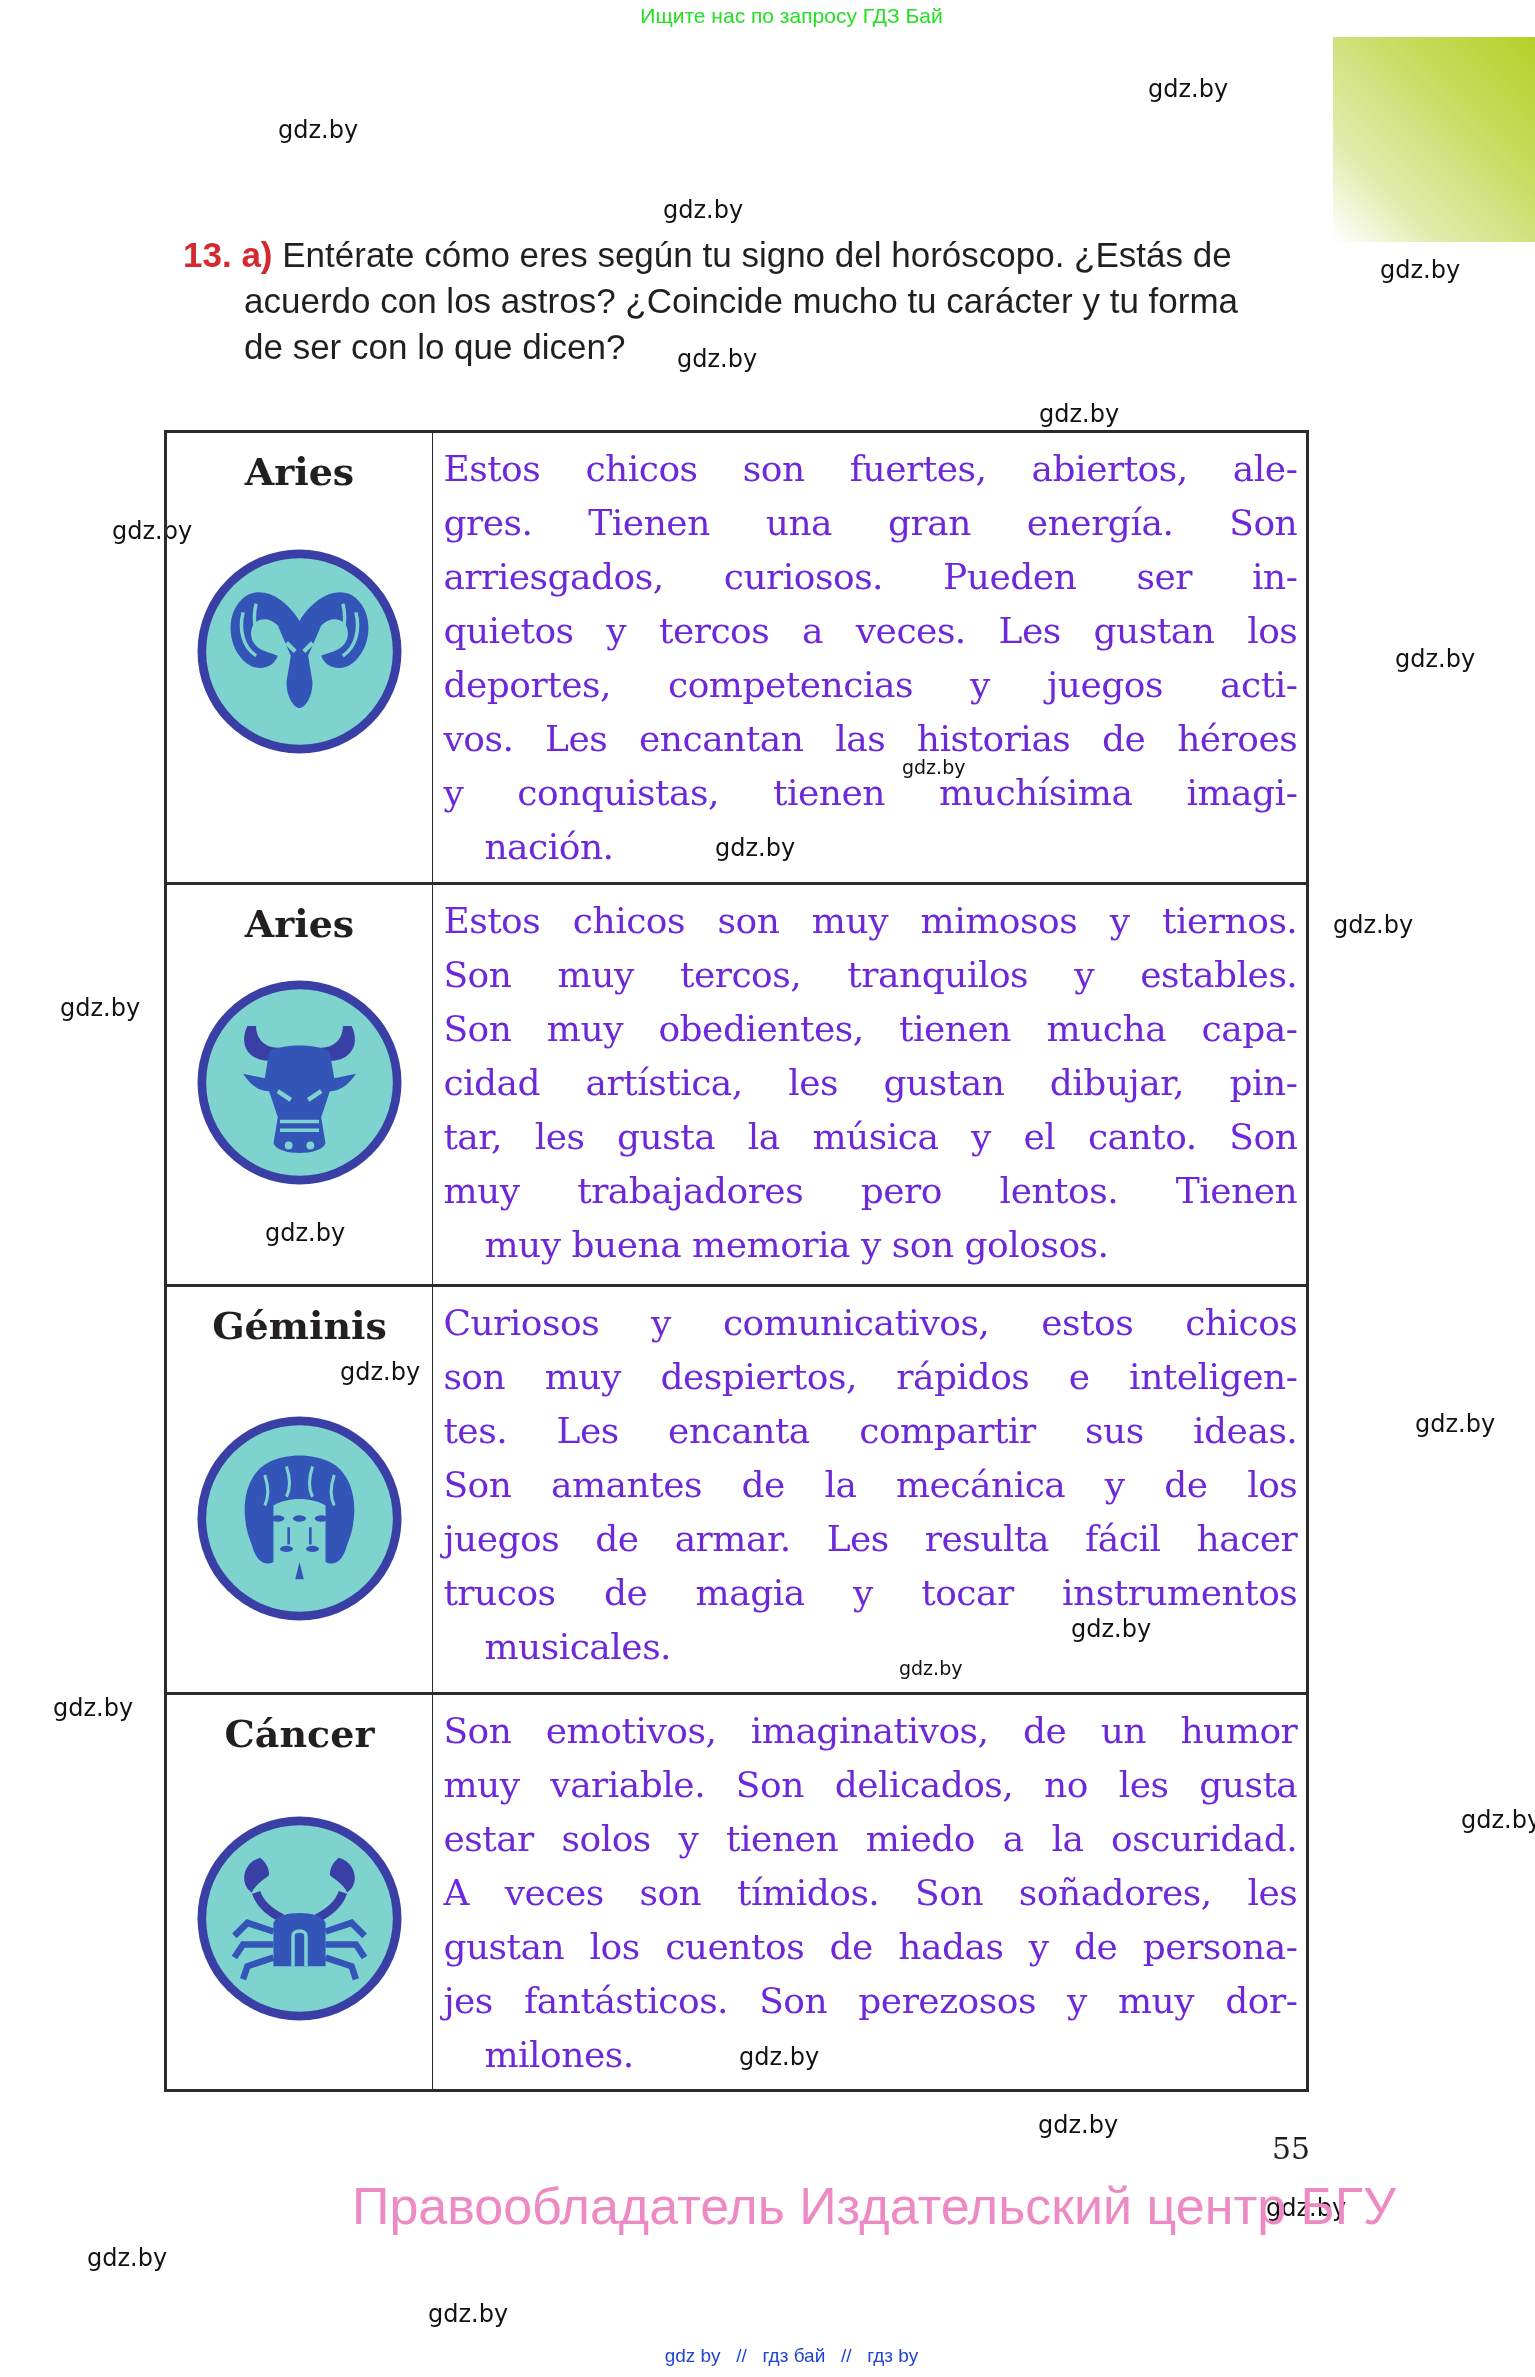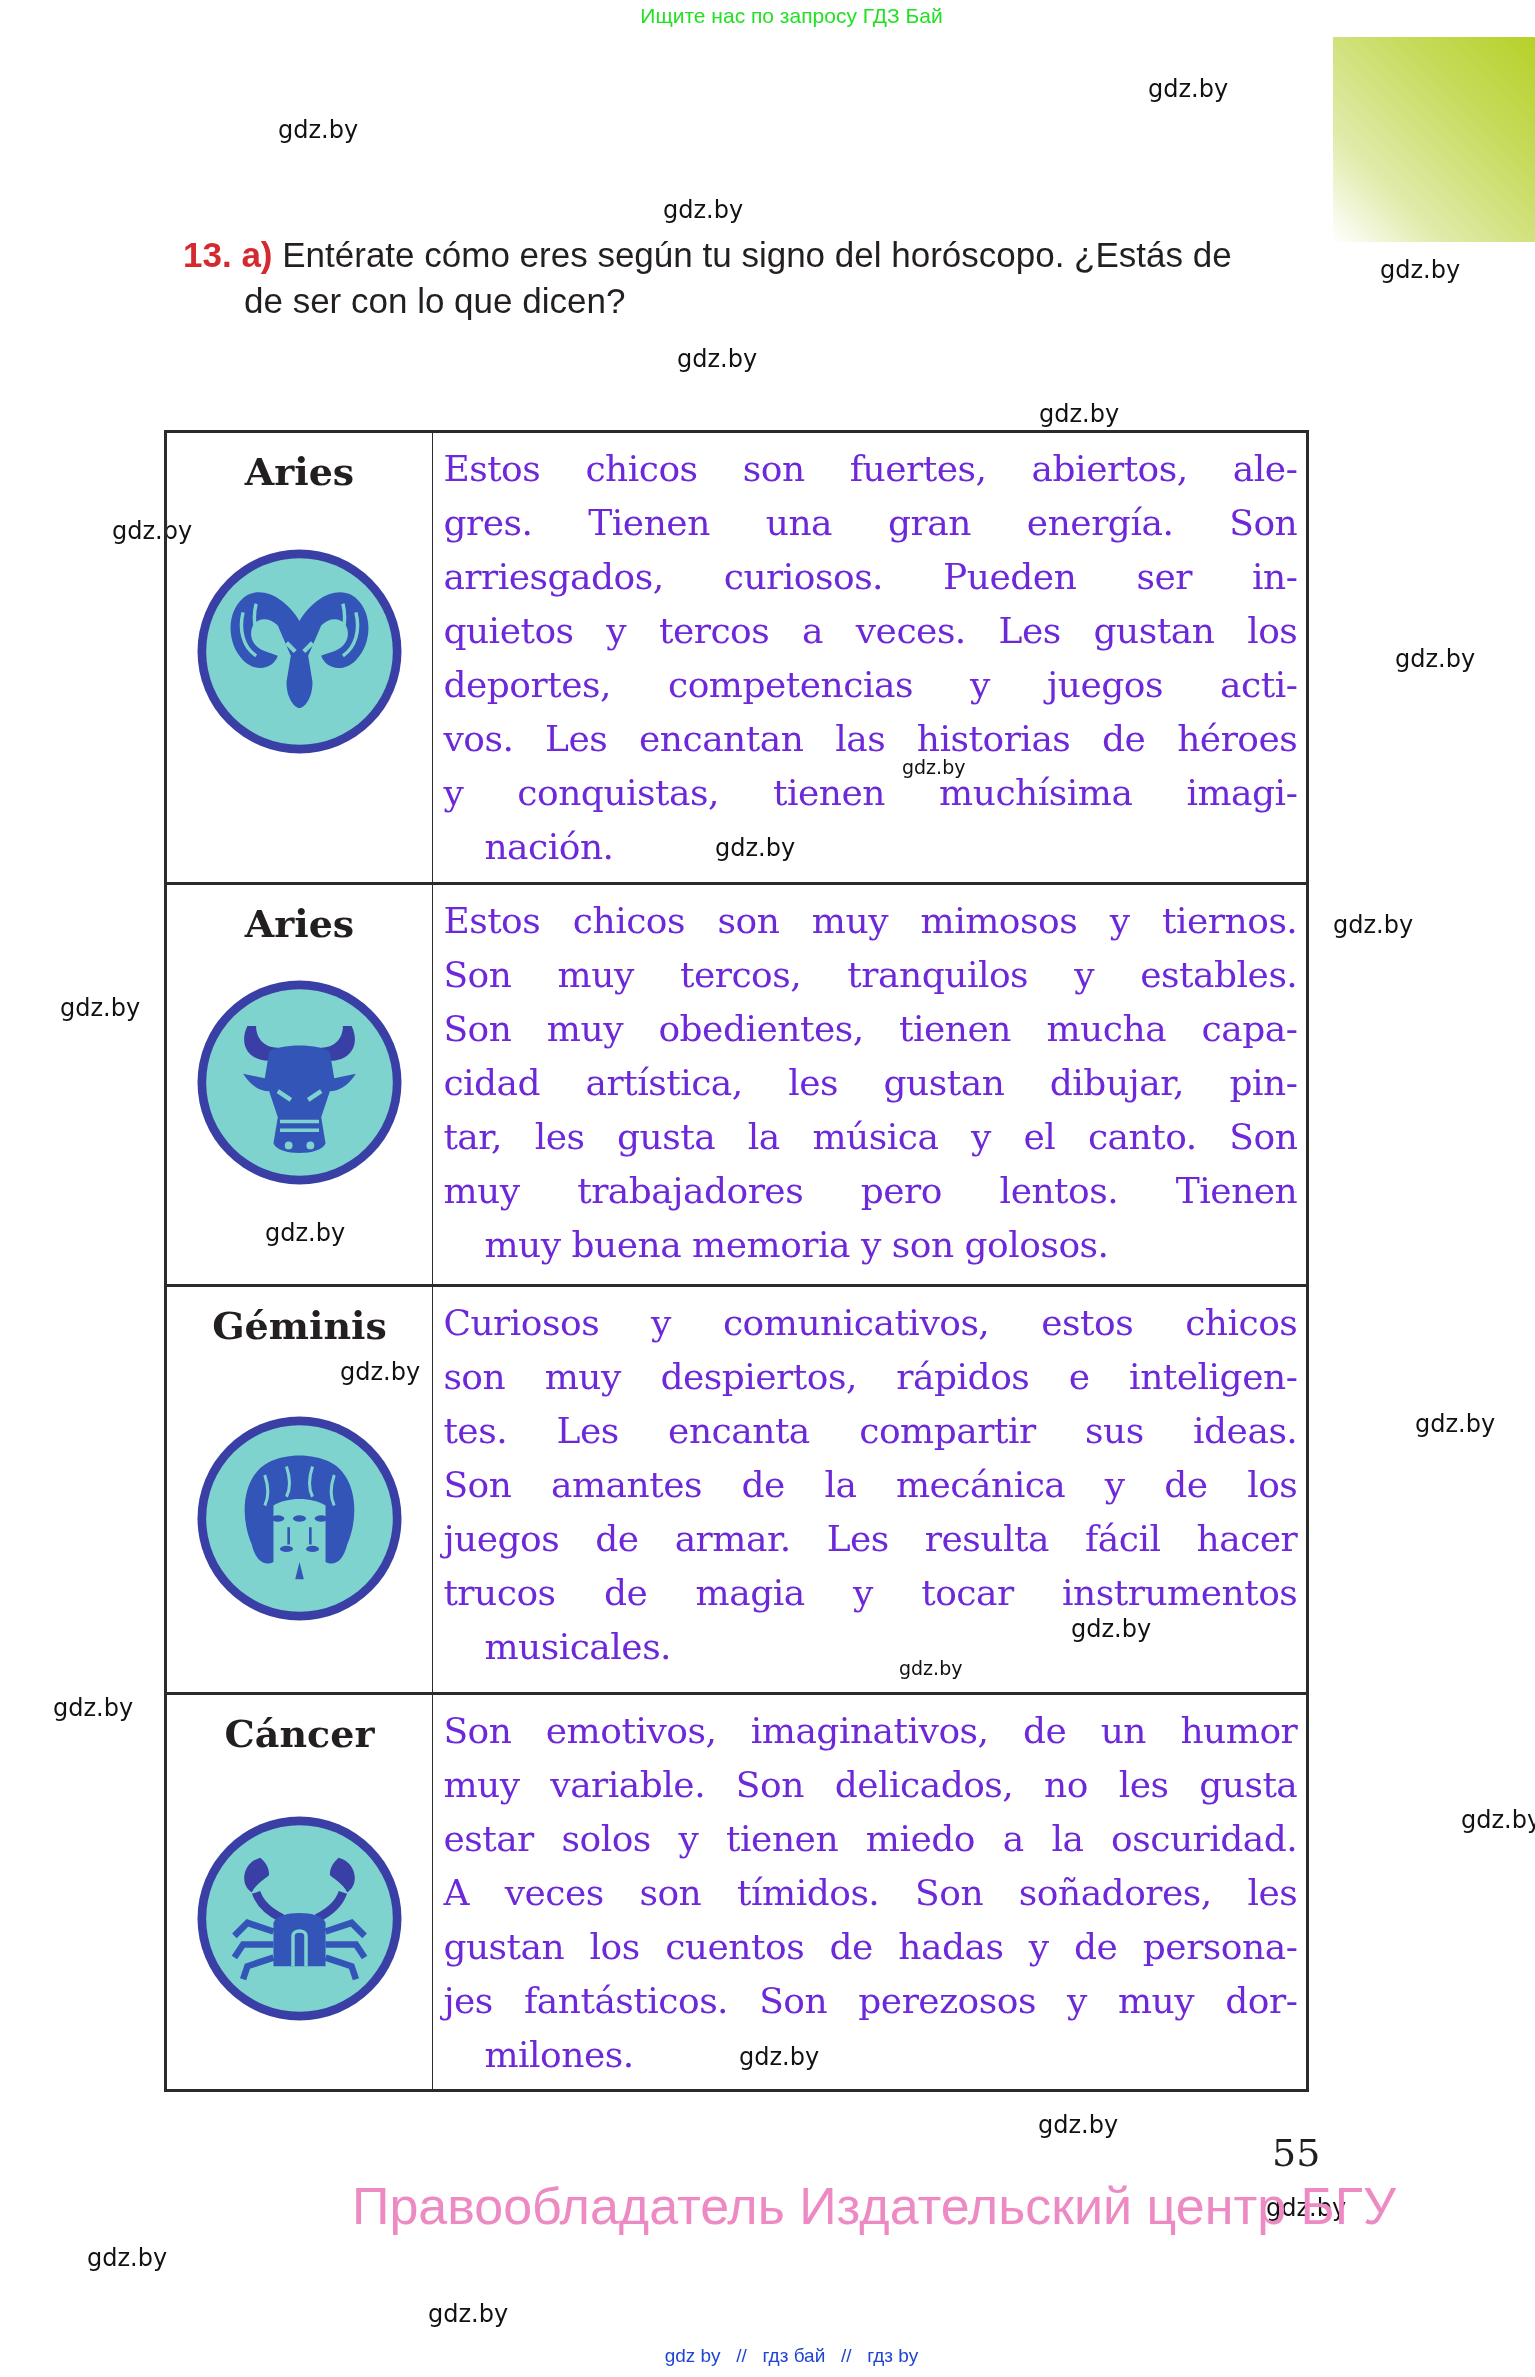--- a/index.html
+++ b/index.html
@@ -50,21 +50,21 @@
   .sign-icon { display: block; margin: 35px auto 0 auto; width: 217px; height: 217px; }
   .desc {
     font-family: "DejaVu Serif", serif; font-size: 36px; line-height: 54px;
     color: #6d28d9; padding: 8.7px 8.7px 7px 10.4px; text-align: justify;
     hyphens: manual; letter-spacing: -0.5px;
   }
   .desc .ln { display: block; text-align: justify; text-align-last: justify; white-space: nowrap; }
   .desc .ln.last { text-align-last: left; margin-left: 41px; }
 
   .page-num {
-    left: 1248px; top: 2131px; font-family: "DejaVu Serif", serif; font-size: 38px; color: #231f20;
+    left: 1248px; top: 2131px; font-family: "DejaVu Serif", serif; font-size: 30px; color: #231f20;
   }
   .copyright {
     left: 328px; top: 2176px; font-family: "Liberation Sans", sans-serif; font-size: 52px; color: #ee8ac3;
     white-space: nowrap;
   }
   .bottom-links {
     left: 0; width: 1535px; top: 2345px; text-align: center;
     font-family: "Liberation Sans", sans-serif; font-size: 19px; color: #2145d1;
   }
   .bottom-links span { margin: 0 5.2px; }
@@ -96,20 +96,21 @@
 <div class="abs wm" style="left:29px;top:1694px;">gdz.by</div>
 <div class="abs wm" style="left:1437px;top:1806px;">gdz.by</div>
 <div class="abs wm" style="left:715px;top:2043px;">gdz.by</div>
 <div class="abs wm" style="left:1014px;top:2111px;">gdz.by</div>
 <div class="abs wm" style="left:1242px;top:2194px;">gdz.by</div>
 <div class="abs wm" style="left:63px;top:2244px;">gdz.by</div>
 <div class="abs wm" style="left:404px;top:2300px;">gdz.by</div>
 
 <div class="abs task">
   <span class="line line1"><span class="num">13. a)</span> <span>Entérate cómo eres según tu signo del horóscopo. ¿Estás de</span></span>
+  <span class="line indent">acuerdo con los astros? ¿Coincide mucho tu carácter y tu forma</span>
   <span class="line indent">de ser con lo que dicen?</span>
 </div>
 
 <table class="signs">
   <colgroup>
       <col style="width:267px">
       <col>
     </colgroup>
 
   <tbody>

